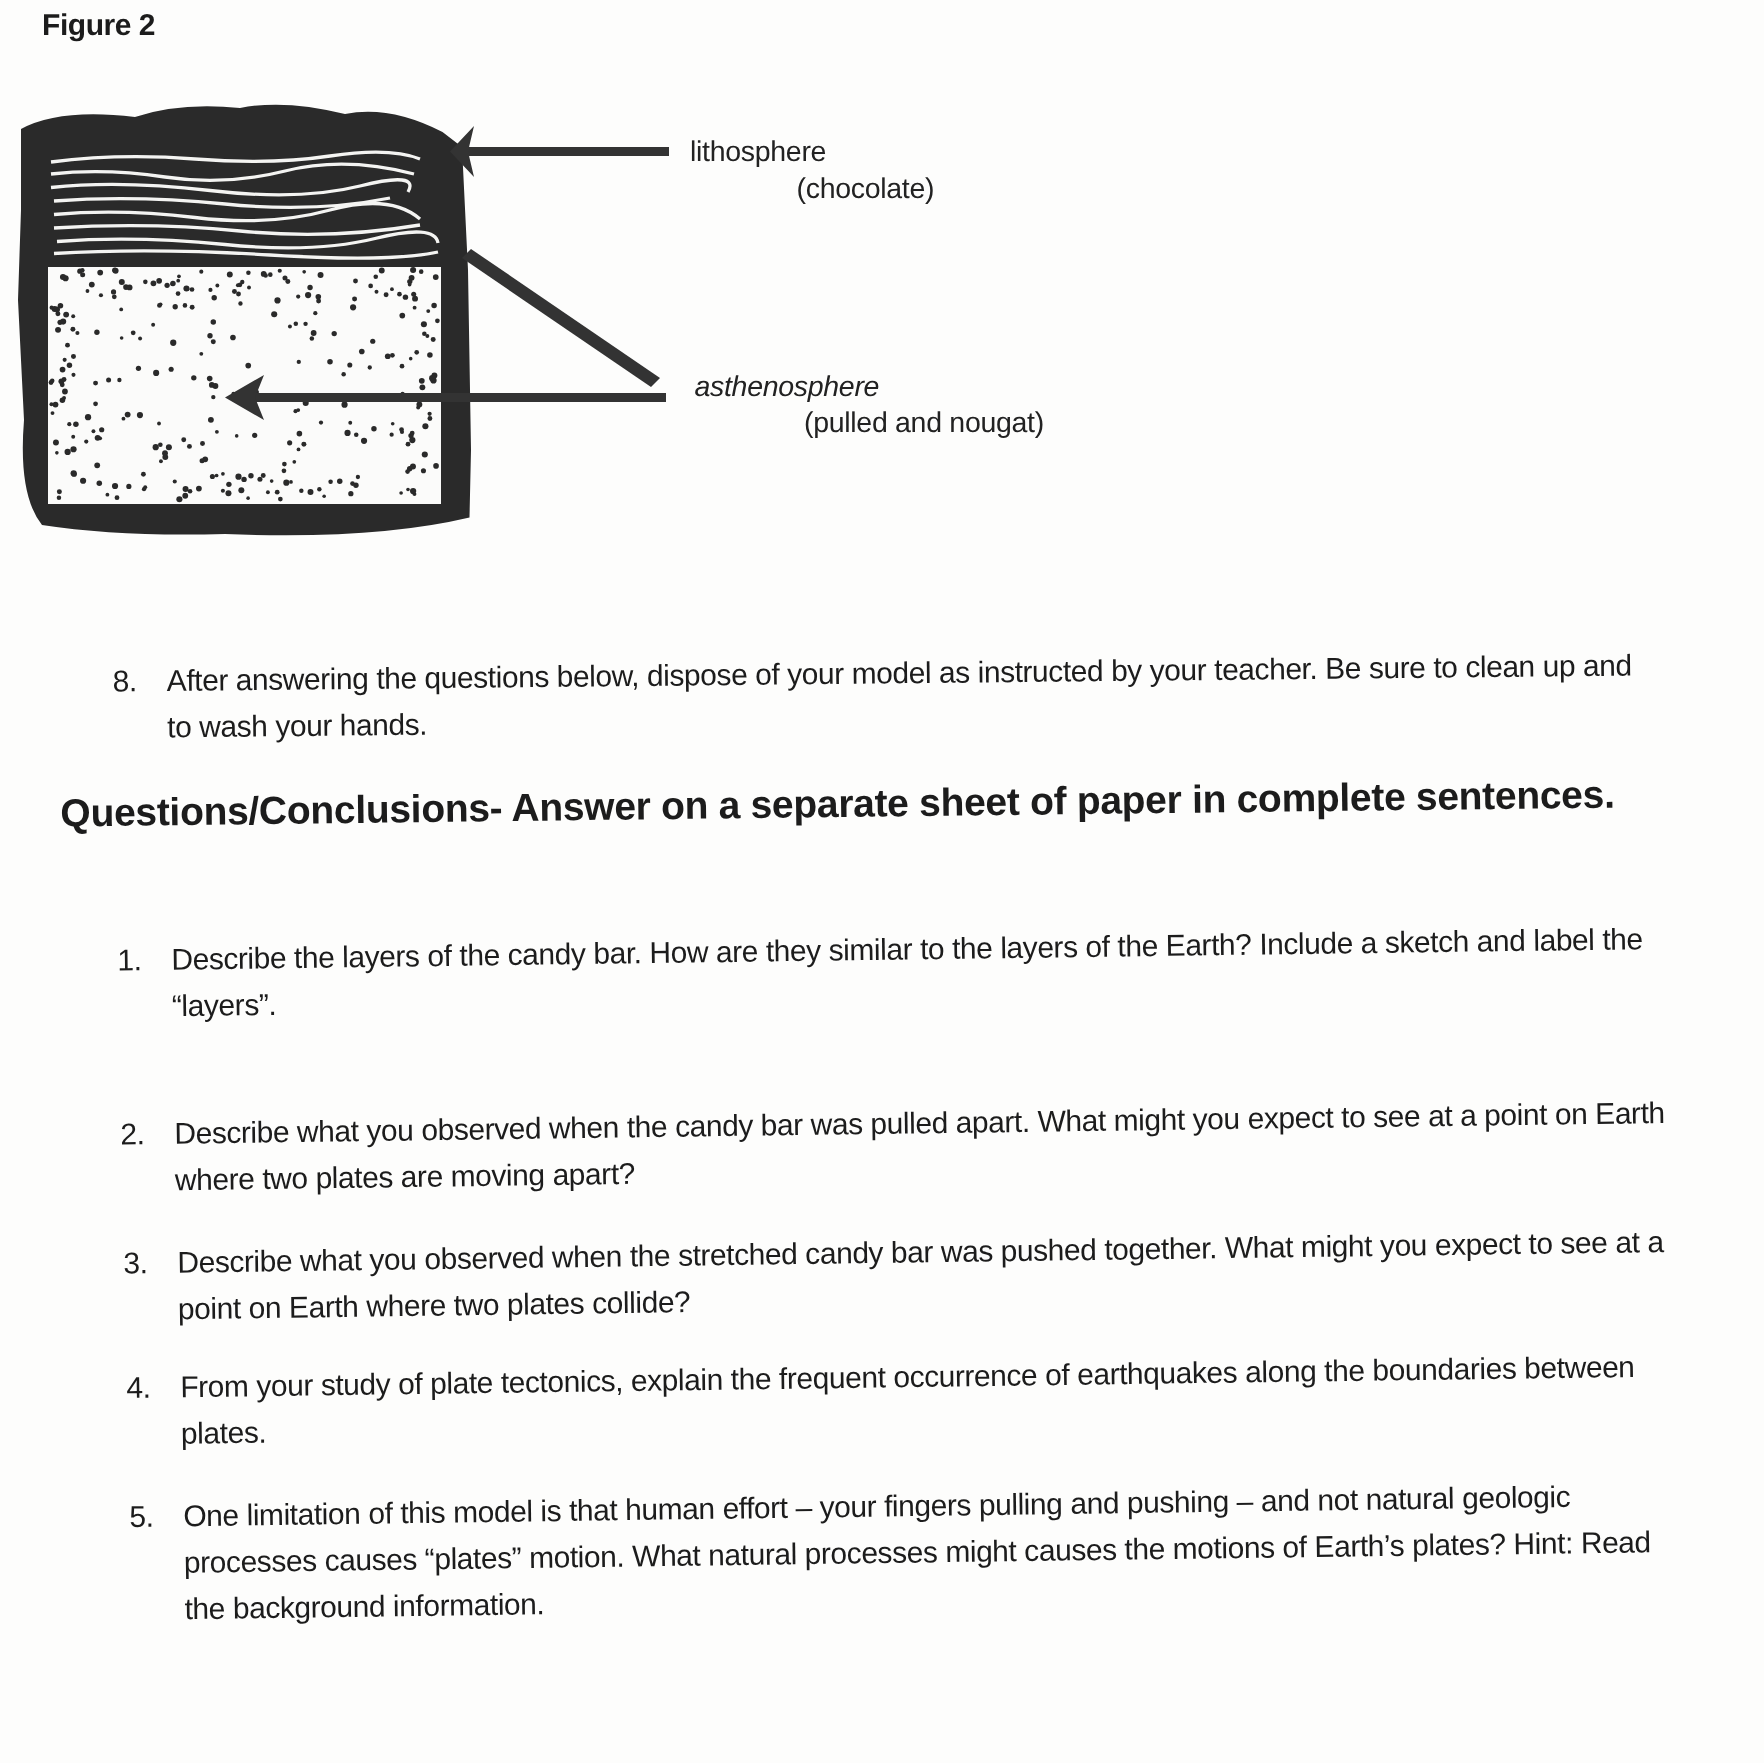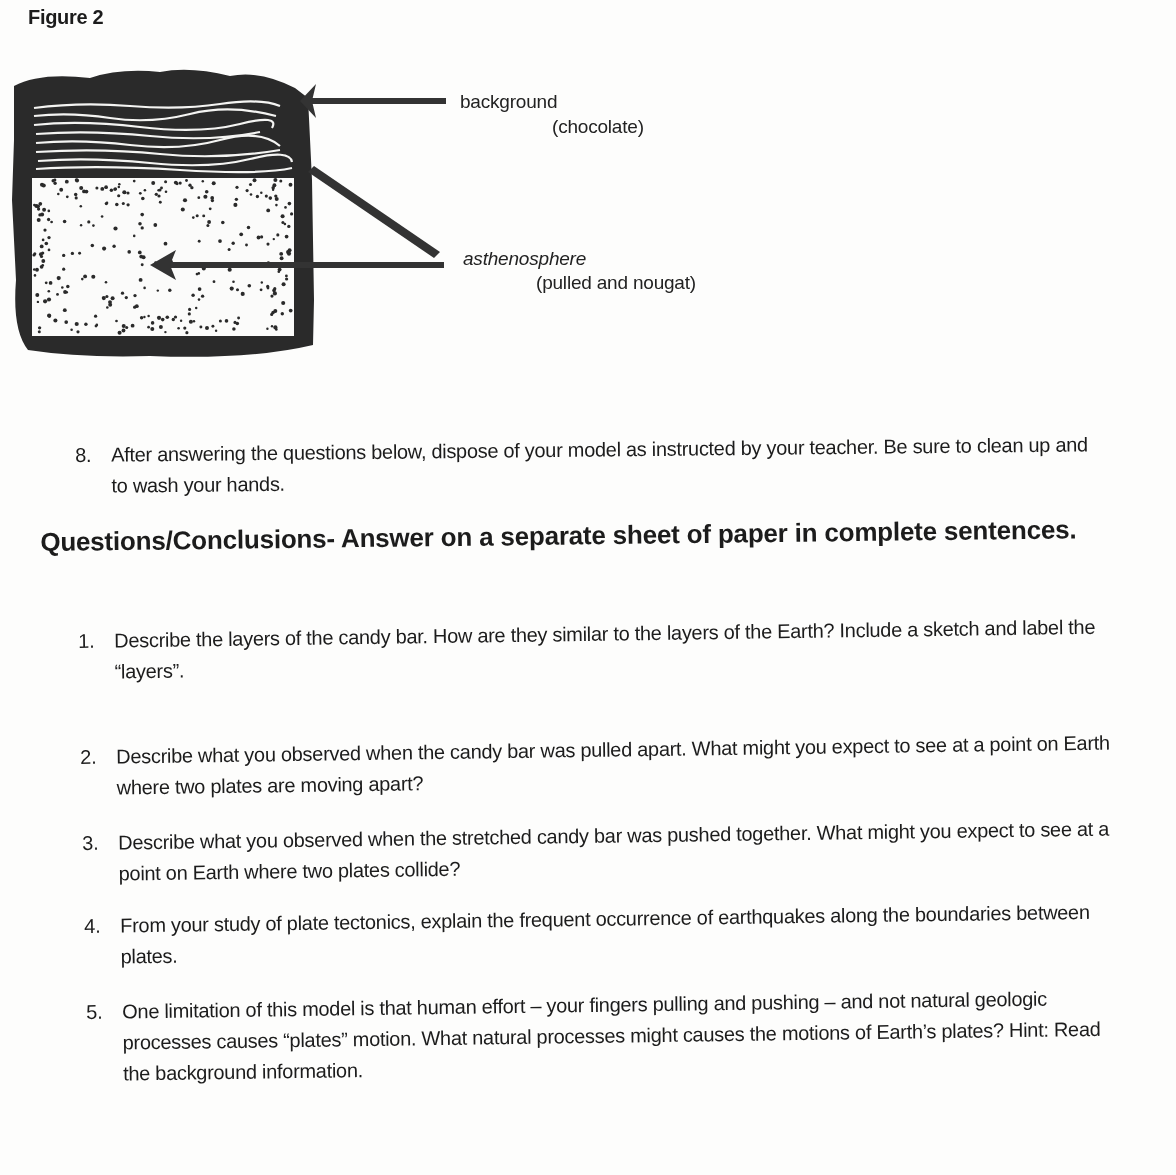--- a/index.html
+++ b/index.html
@@ -5,21 +5,21 @@
   html, body { margin: 0; padding: 0; }
   body {
     width: 1176px; height: 1175px; background: #fdfdfc; position: relative; overflow: hidden;
     font-family: "Liberation Sans", "DejaVu Sans", sans-serif; color: #1c1c1c;
   }
   .abs { position: absolute; }
   #fig-title { left: 28px; top: 6px; font-size: 20px; font-weight: bold; letter-spacing: -0.3px; }
   #diagram { left: 0; top: 60px; width: 760px; height: 310px; }
   .label { font-size: 19px; color: #222; white-space: nowrap; letter-spacing: -0.2px; }
   #lbl-litho { left: 460px; top: 91px; }
-  #lbl-litho-sub { left: 552px; top: 116px; text-align: center; }
+  #lbl-litho-sub { left: 531px; top: 116px; text-align: center; }
   #lbl-astheno { left: 463px; top: 248px; font-style: italic; }
   #lbl-astheno-sub { left: 536px; top: 272px; }
 
   .step { font-size: 20px; line-height: 31px; letter-spacing: -0.3px; }
   .num { position: absolute; left: 0; }
   .txt { margin-left: 36px; display: block; }
   #step8 { left: 75px; top: 440px; width: 1030px; transform: rotate(-0.6deg); transform-origin: left top; }
 
   #heading { left: 40px; top: 518px; width: 1062px; font-size: 26px; font-weight: bold; line-height: 49px;
     text-align: justify; transform: rotate(-0.7deg); transform-origin: left top; letter-spacing: -0.2px; }
@@ -357,21 +357,21 @@
     <rect x="312" y="98" width="134" height="6"></rect>
     <polygon points="300,101 316,84 312,101 316,118"></polygon>
   </g>
   <polygon points="308,172 314,166 440,252 434,258" fill="#333"></polygon>
   <g fill="#333">
     <rect x="168" y="262" width="276" height="6"></rect>
     <polygon points="150,265 176,250 170,265 176,280"></polygon>
   </g>
 </svg>
 
-<div id="lbl-litho" class="abs label">background</div>
+<div id="lbl-litho" class="abs label">lithosphere</div>
 <div id="lbl-litho-sub" class="abs label">(chocolate)</div>
 <div id="lbl-astheno" class="abs label">asthenosphere</div>
 <div id="lbl-astheno-sub" class="abs label">(pulled and nougat)</div>
 
 <div id="step8" class="abs step">
   <span class="num">8.</span>
   <span class="txt">After answering the questions below, dispose of your model as instructed by your teacher.  Be sure to clean up and to wash your hands.</span>
 </div>
 
 <div id="heading" class="abs">Questions/Conclusions- Answer on a separate sheet of paper in complete sentences.</div>

